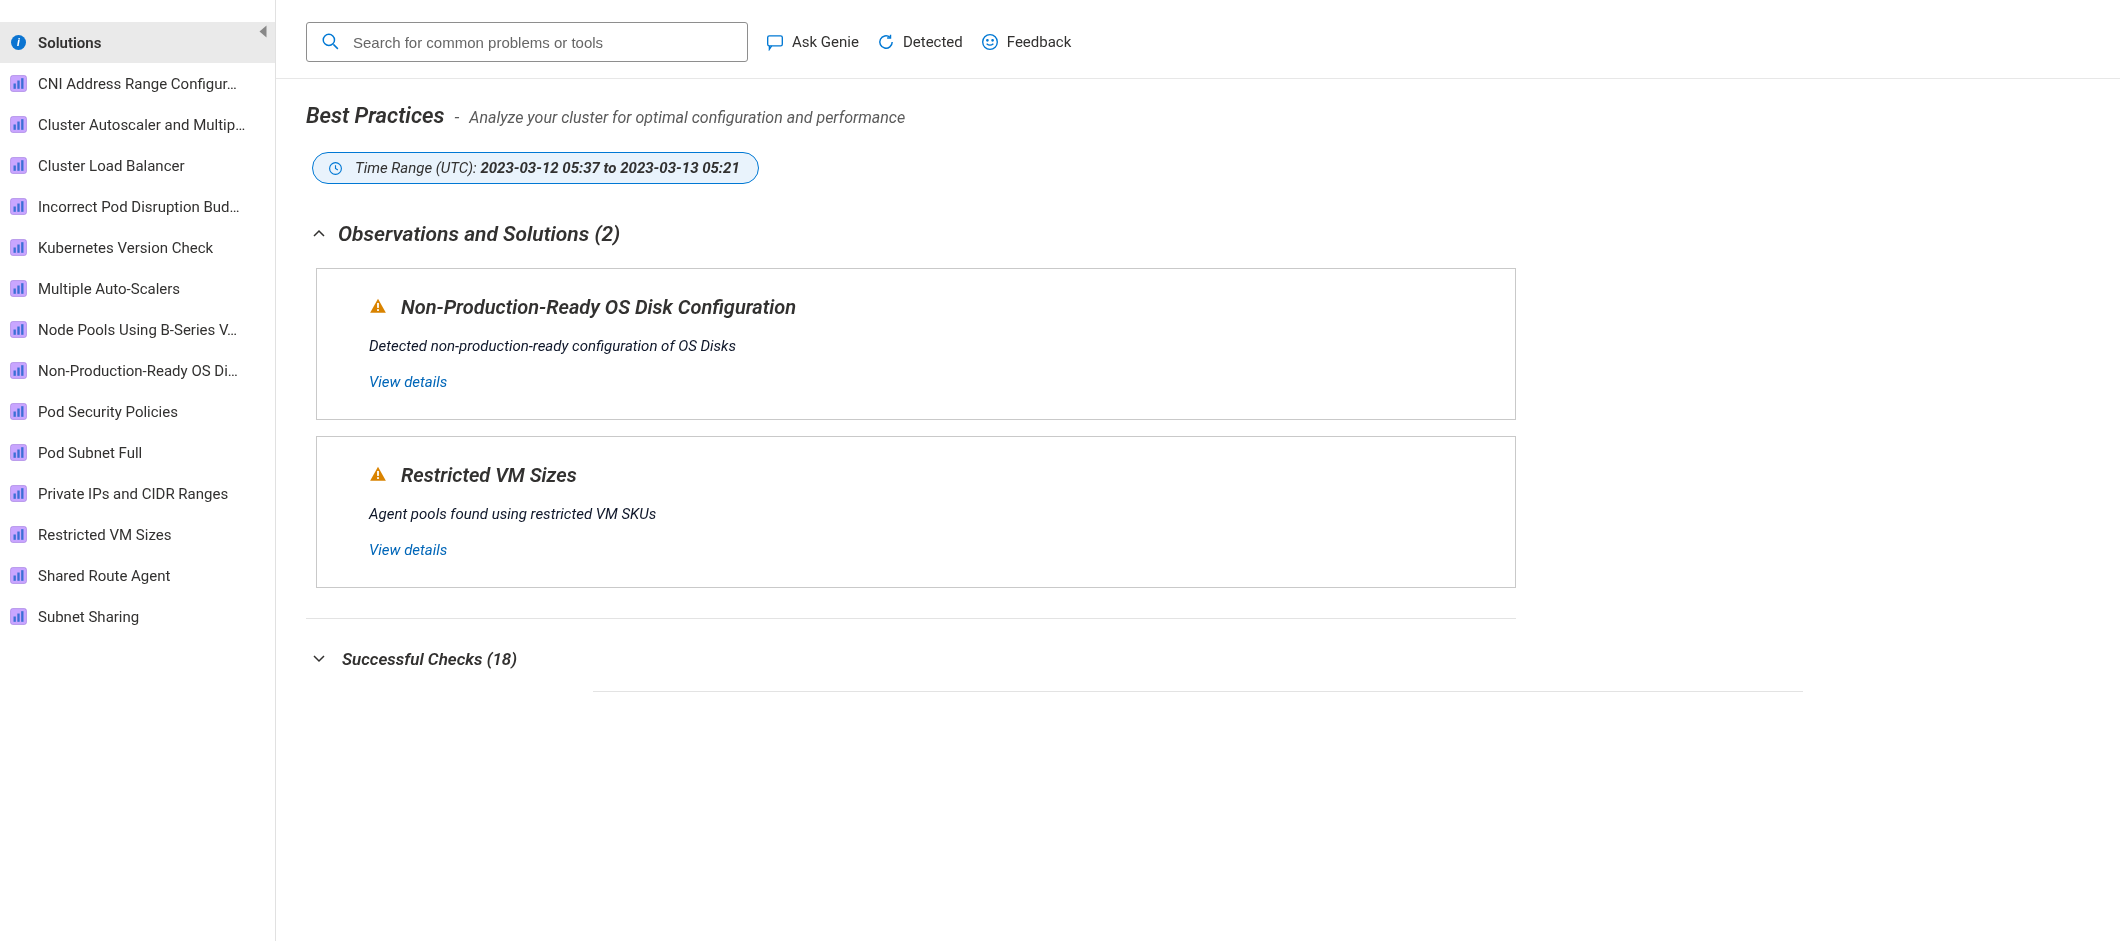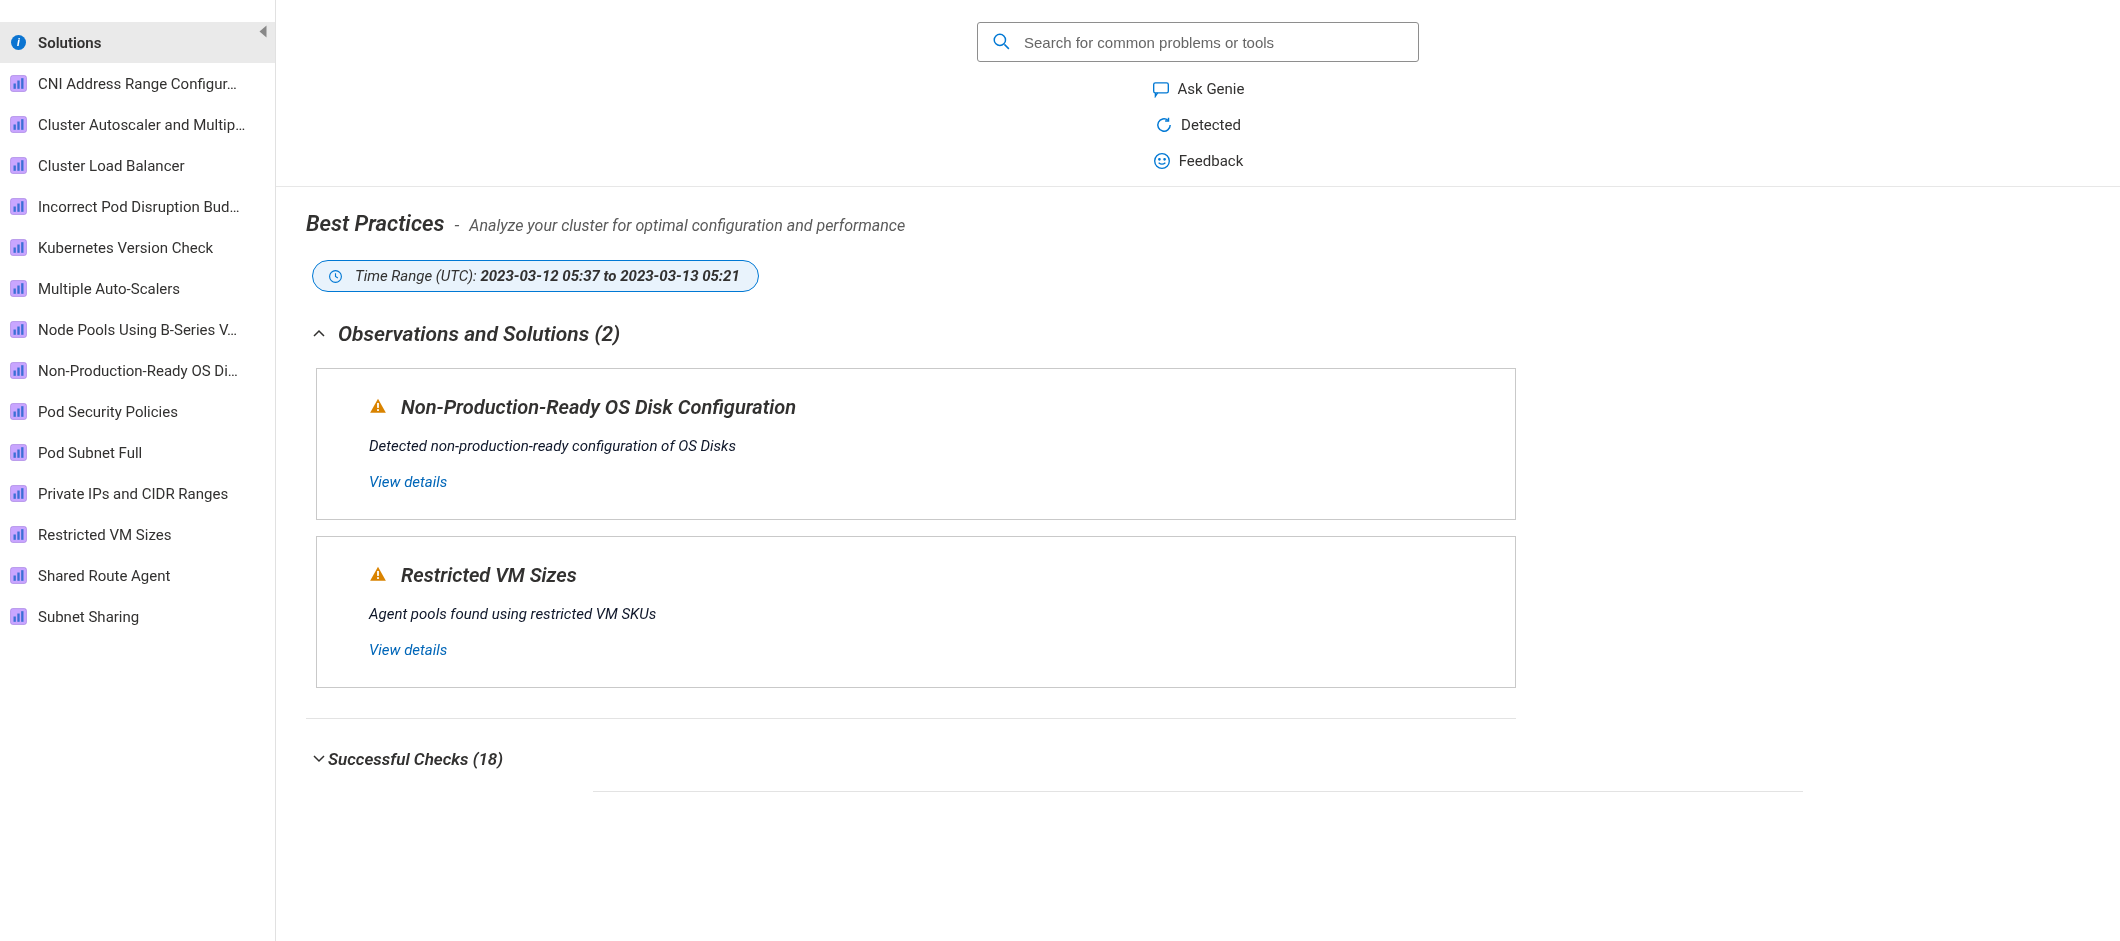--- a/index.html
+++ b/index.html
@@ -94,21 +94,20 @@
     display: flex;
     flex-direction: column;
     overflow: hidden;
   }
   .top-bar {
     display: flex;
     align-items: center;
     gap: 18px;
     padding: 22px 30px 16px 30px;
     border-bottom: 1px solid #e7e7e7;
-    flex-direction: column;
   }
   .search-box {
     border: 1px solid #8e8e8e;
     border-radius: 3px;
     height: 40px;
     width: 442px;
     display: flex;
     align-items: center;
     padding: 0 14px;
     gap: 12px;
@@ -158,21 +157,21 @@
 
   .time-pill {
     display: inline-flex;
     align-items: center;
     gap: 12px;
     border: 1px solid #0078d4;
     background: #e9f3fc;
     border-radius: 20px;
     padding: 6px 18px 6px 14px;
     margin-left: 6px;
-    margin-bottom: 22px;
+    margin-bottom: 30px;
     cursor: pointer;
     font-size: 15px;
   }
   .time-pill .clock-icon { width:16px; height:16px; display:flex; align-items:center; justify-content:center; }
 
   .section-head {
     display: flex;
     align-items: center;
     gap: 12px;
     font-size: 21px;
@@ -219,21 +218,21 @@
   .divider {
     border: none;
     border-top: 1px solid #e3e3e3;
     margin: 30px 0 22px 0;
     max-width: 1210px;
   }
 
   .success-head {
     display: flex;
     align-items: center;
-    gap: 2px;
+    gap: 16px;
     font-size: 17px;
     font-weight: 600;
     padding: 8px 6px;
     cursor: pointer;
   }
   .success-divider {
     border: none;
     border-top: 1px solid #e3e3e3;
     margin-top: 14px;
     max-width: 1210px;

